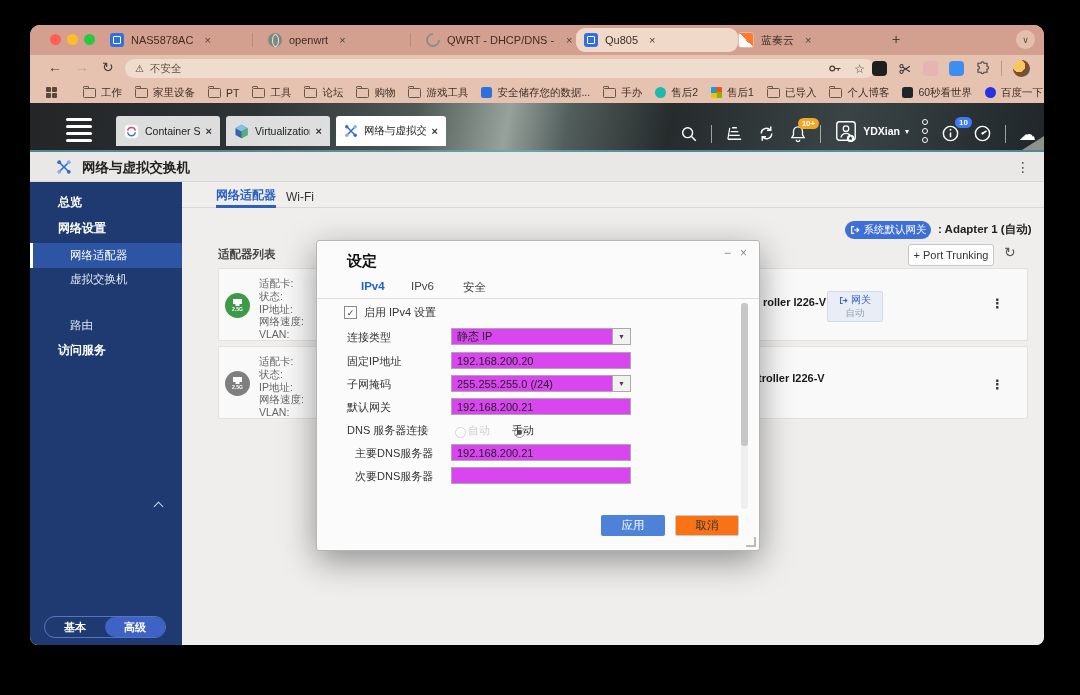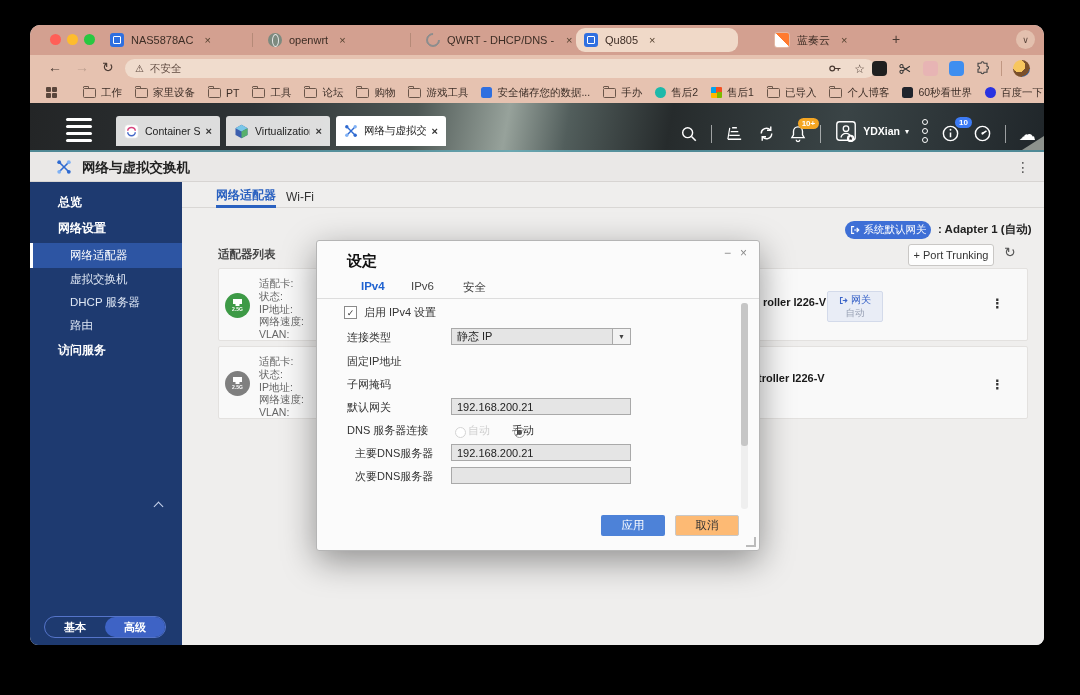--- a/index.html
+++ b/index.html
@@ -100,35 +100,35 @@
   
   .dialog{left:286px;top:215px;width:444px;height:311px;background:#fbfbfb;border:1px solid #b5b5b5;border-radius:3px;box-shadow:0 10px 34px rgba(0,0,0,.4);box-sizing:border-box;}
   .dtitle{left:30px;top:11px;font-size:15px;font-weight:bold;color:#111;}
   .dwin{right:12px;top:5px;font-size:12px;color:#8a8a8a;display:flex;gap:9px;}
   .dtab{top:39px;font-size:11.5px;color:#444;text-align:right;}
   .dtab.active{color:#1f62d0;font-weight:bold;}
   .ddiv{left:0;top:57px;width:442px;height:1px;background:#ddd;}
   .cbx{left:27px;top:65px;width:11px;height:11px;border:1px solid #8a8a8a;background:#fff;font-size:9px;color:#333;display:flex;align-items:center;justify-content:center;}
   .cbl{left:47px;top:64px;font-size:11px;color:#333;}
   .flabel{font-size:11px;color:#333;}
-  .ffield{left:134px;width:180px;height:17px;border:1px solid #a9a9a9;background:#e5e5e5;font-size:11px;color:#222;box-sizing:border-box;}
+  .ffield{left:134px;width:180px;height:17px;border:1px solid #a9a9a9;background:#d946ef;font-size:11px;color:#222;box-sizing:border-box;}
   input.ffield{padding:0 5px;font-family:inherit;}
   .fselect{display:flex;align-items:center;}
   .fselect .sv{flex:1;padding:0 5px;font-size:11px;color:#222;white-space:nowrap;overflow:hidden;}
   .fselect .sa{width:17px;align-self:stretch;border-left:1px solid #a9a9a9;background:#f2f2f2;display:flex;align-items:center;justify-content:center;font-size:7px;color:#444;}
   .radio{width:9px;height:9px;border:1px solid #9a9a9a;border-radius:50%;background:#fff;display:inline-block;position:relative;}
   .radio.dis{border-color:#d4d4d4;}
   .radio.sel::after{content:"";position:absolute;left:2px;top:2px;width:5px;height:5px;border-radius:50%;background:#555;}
   .rlbl{font-size:11px;color:#333;}
   .rlbl.dis{color:#cfcfcf;}
   .dscroll{left:424px;top:62px;width:7px;height:206px;background:#efefef;border-radius:3px;}
   .dthumb{left:0;top:0;width:7px;height:143px;background:#c6c6c6;border-radius:3px;}
   .dbtn{top:274px;width:64px;height:21px;border-radius:2px;font-size:11.5px;display:flex;align-items:center;justify-content:center;}
   .dbtn.pri{left:284px;background:#4d82d8;color:#fff;}
-  .dbtn.sec{left:358px;background:#fdba74;border:1px solid #c8c8c8;color:#333;box-sizing:border-box;}
+  .dbtn.sec{left:358px;background:#f97316;border:1px solid #c8c8c8;color:#333;box-sizing:border-box;}
   .dresize{right:3px;bottom:3px;width:8px;height:8px;border-right:2px solid #bbb;border-bottom:2px solid #bbb;}
   svg{display:block;}
 </style>
 </head>
 <body>
 
 <div class="win">
 
   <div class="abs tabstrip">
     <div class="abs tlight" style="left:20px;background:#ff5f57"></div>
@@ -150,21 +150,21 @@
     <div class="abs btab" style="left:388px;width:150px">
       <span class="fav fav-ring"></span>
       <span class="btab-t">QWRT - DHCP/DNS - LuCI</span>
       <span class="tclose">×</span>
     </div>
     <div class="abs btab active" style="left:546px;width:146px">
       <span class="fav fav-qnap"></span>
       <span class="btab-t">Qu805</span>
       <span class="tclose">×</span>
     </div>
-    <div class="abs btab" style="left:736px;width:150px">
+    <div class="abs btab" style="left:700px;width:150px">
       <span class="fav fav-lanzou"></span>
       <span class="btab-t">蓝奏云</span>
       <span class="tclose">×</span>
     </div>
     <div class="abs" style="left:862px;top:6px;font-size:14px;color:#4a3a32">+</div>
     <div class="abs" style="left:986px;top:5px;width:19px;height:19px;border-radius:50%;background:#e3c0ae;display:flex;align-items:center;justify-content:center;font-size:9px;color:#5a443a">∨</div>
   </div>
 
   <div class="abs toolbar">
     <span class="abs navbtn" style="left:18px">←</span>
@@ -385,23 +385,20 @@
     <div class="abs snav-sec" style="top:33px">
         <span>网络设置</span>
         <span class="chevup" style="top:44px"></span>
       </div>
     <div class="abs snav-sub active" style="top:61px;height:25px">
         <span>网络适配器</span>
       </div>
     <div class="abs snav-sub" style="top:86px">
         <span>虚拟交换机</span>
       </div>
-    <div class="abs snav-sub" style="top:109px">
-        <span>DHCP 服务器</span>
-      </div>
     <div class="abs snav-sub" style="top:132px">
         <span>路由</span>
       </div>
     <div class="abs snav-sec" style="top:155px">
         <span>访问服务</span>
         <span class="chevup" style="top:166px"></span>
       </div>
     <div class="abs toggle">
       <span class="tg">基本</span>
       <span class="tg on">高级</span>
@@ -488,22 +485,27 @@
     <div class="abs cbx">✓</div>
     <span class="abs cbl">启用 IPv4 设置</span>
 
     <span class="abs flabel" style="left:30px;top:89px">连接类型</span>
     <div class="abs ffield fselect" style="top:87px">
       <span class="sv">静态 IP</span>
       <span class="sa">▼</span>
     </div>
 
     <span class="abs flabel" style="left:30px;top:113px">固定IP地址</span>
+    <input class="abs ffield" style="top: 111px;" value="192.168.200.20">
 
     <span class="abs flabel" style="left:30px;top:136px">子网掩码</span>
+    <div class="abs ffield fselect" style="top:134px">
+      <span class="sv">255.255.255.0 (/24)</span>
+      <span class="sa">▼</span>
+    </div>
 
     <span class="abs flabel" style="left:30px;top:159px">默认网关</span>
     <input class="abs ffield" style="top: 157px;" value="192.168.200.21">
 
     <span class="abs flabel" style="left:30px;top:182px">DNS 服务器连接</span>
     <span class="abs radio dis" style="left:138px;top:183px"></span>
     <span class="abs rlbl dis" style="left:151px;top:182px">自动</span>
     <span class="abs radio sel" style="left:182px;top:183px"></span>
     <span class="abs rlbl" style="left:195px;top:182px">手动</span>
 

